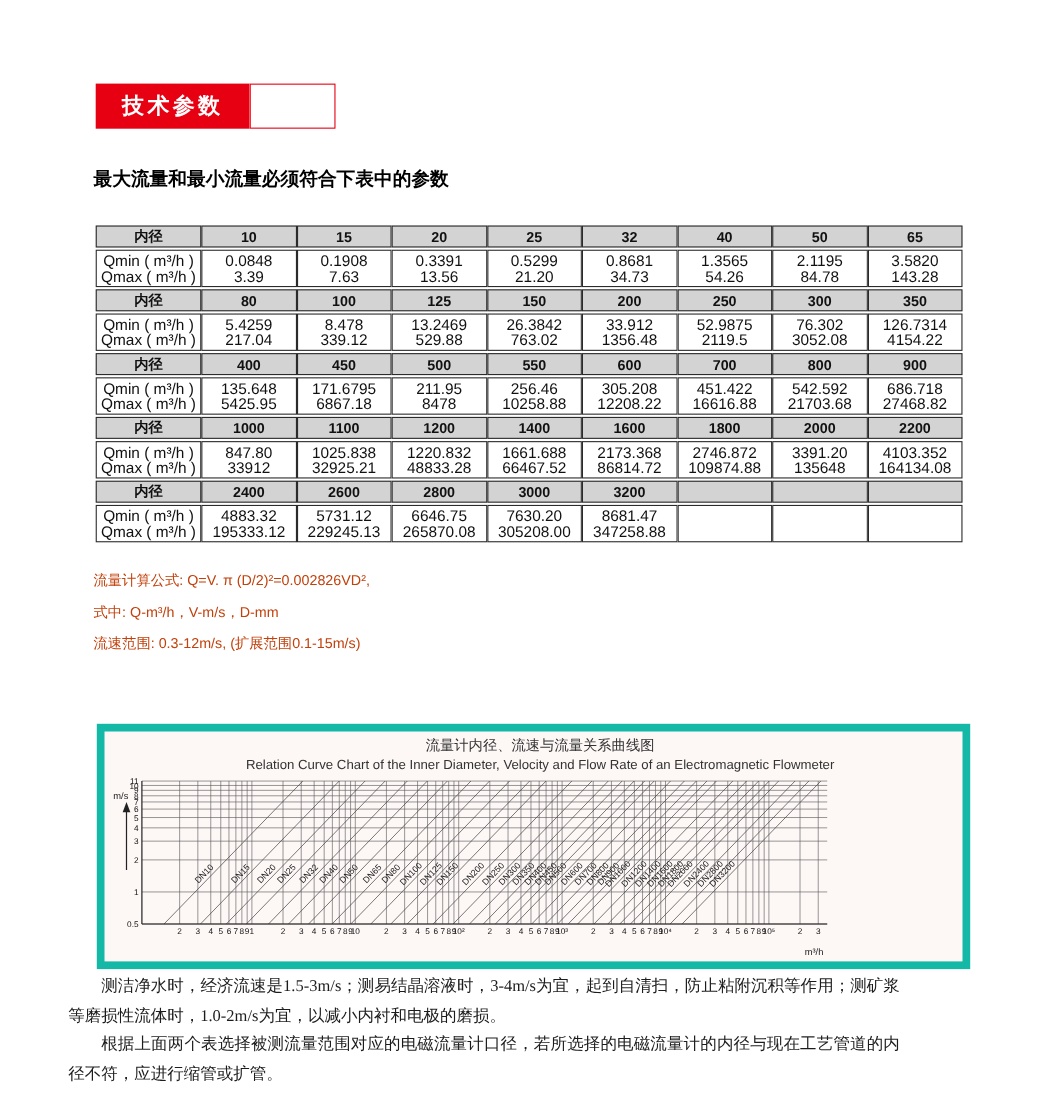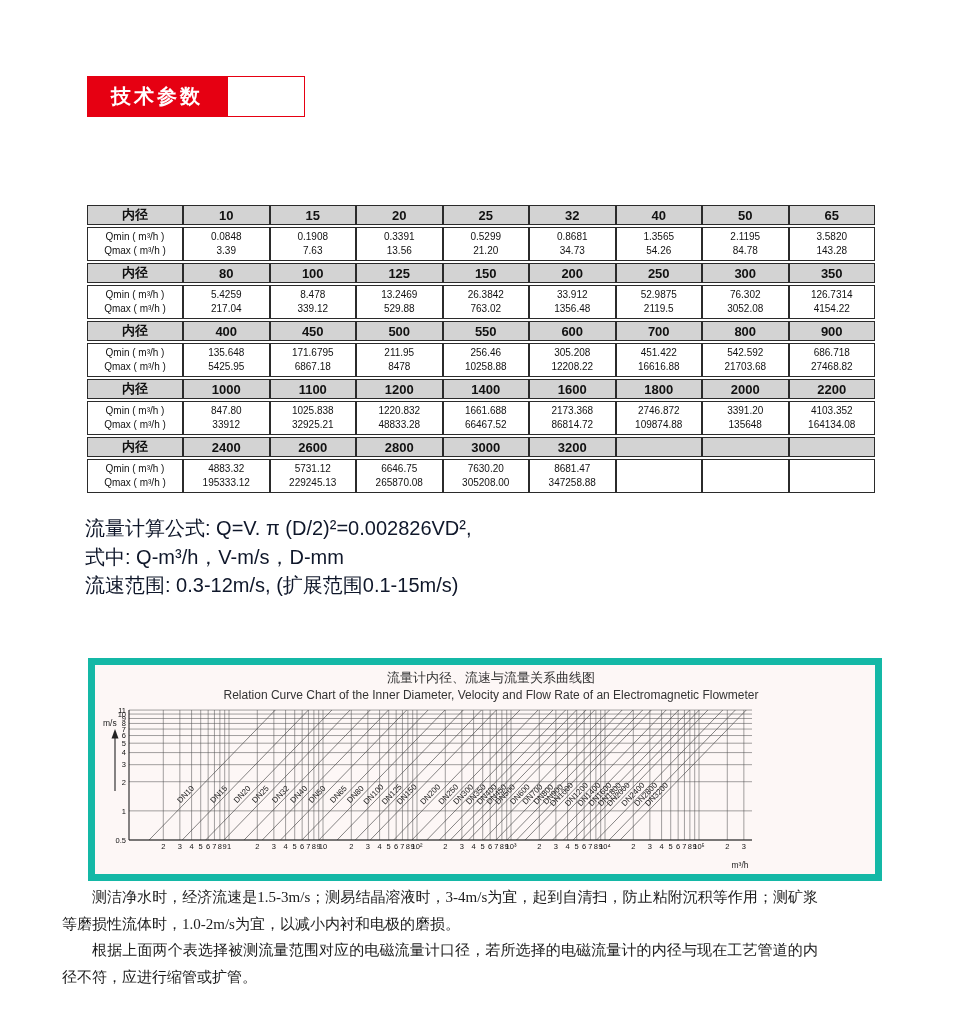--- a/index.html
+++ b/index.html
@@ -12,26 +12,26 @@
                letter-spacing:3px; display:flex; align-items:center; justify-content:center; }
   .badge-tail { width:78px; height:41px; background:#fff; border:1px solid #e60012; }
 
   .heading { position:absolute; left:85px; top:151px; font-size:17px; font-weight:bold; color:#000; }
 
   
   .tbl-wrap { position:absolute; left:87px; top:203px; width:788px; }
   table.flow { width:100%; border-collapse:separate; border-spacing:0 2px; table-layout:fixed; }
   table.flow td { border:1px solid #2b2b2b; text-align:center; vertical-align:middle; background:#fff; }
   table.flow tr.hdr td { background:#d3d3d3; font-weight:bold; font-size:13px; height:20px; }
-  table.flow tr.vals td { font-size:10px; height:33px; padding:2px 0; }
+  table.flow tr.vals td { font-size:14px; height:33px; padding:2px 0; }
   table.flow tr.vals td div { line-height:14px; }
   col.c0 { width:96px; }
 
   
-  .formulas { position:absolute; left:85px; top:514px; font-size:20px; color:#0f172a; }
+  .formulas { position:absolute; left:85px; top:514px; font-size:13px; color:#c2410c; }
   .formulas p { line-height:28.5px; }
 
   
   .chart-panel { position:absolute; left:88px; top:658px; width:794px; height:223px;
                  border:7px solid #14b8a6; background:#fdf7f6; }
   svg text { font-family:"Liberation Sans","DejaVu Sans",sans-serif; }
   .ct-zh { font-size:13px; fill:#333; }
   .ct-en { font-size:12px; fill:#333; }
   .unit  { font-size:8.5px; fill:#222; }
   .grid  { stroke:#555; stroke-width:0.55; }
@@ -47,20 +47,21 @@
 </head>
 <body>
 
 <div class="page">
 
   <div class="badge">
     <div class="badge-red">技术参数</div>
     <div class="badge-tail"></div>
   </div>
 
+  <div class="heading">最大流量和最小流量必须符合下表中的参数</div>
 
   <div class="tbl-wrap">
     <table class="flow">
       <colgroup>
           <col class="c0">
           <col>
           <col>
           <col>
           <col>
           <col>

